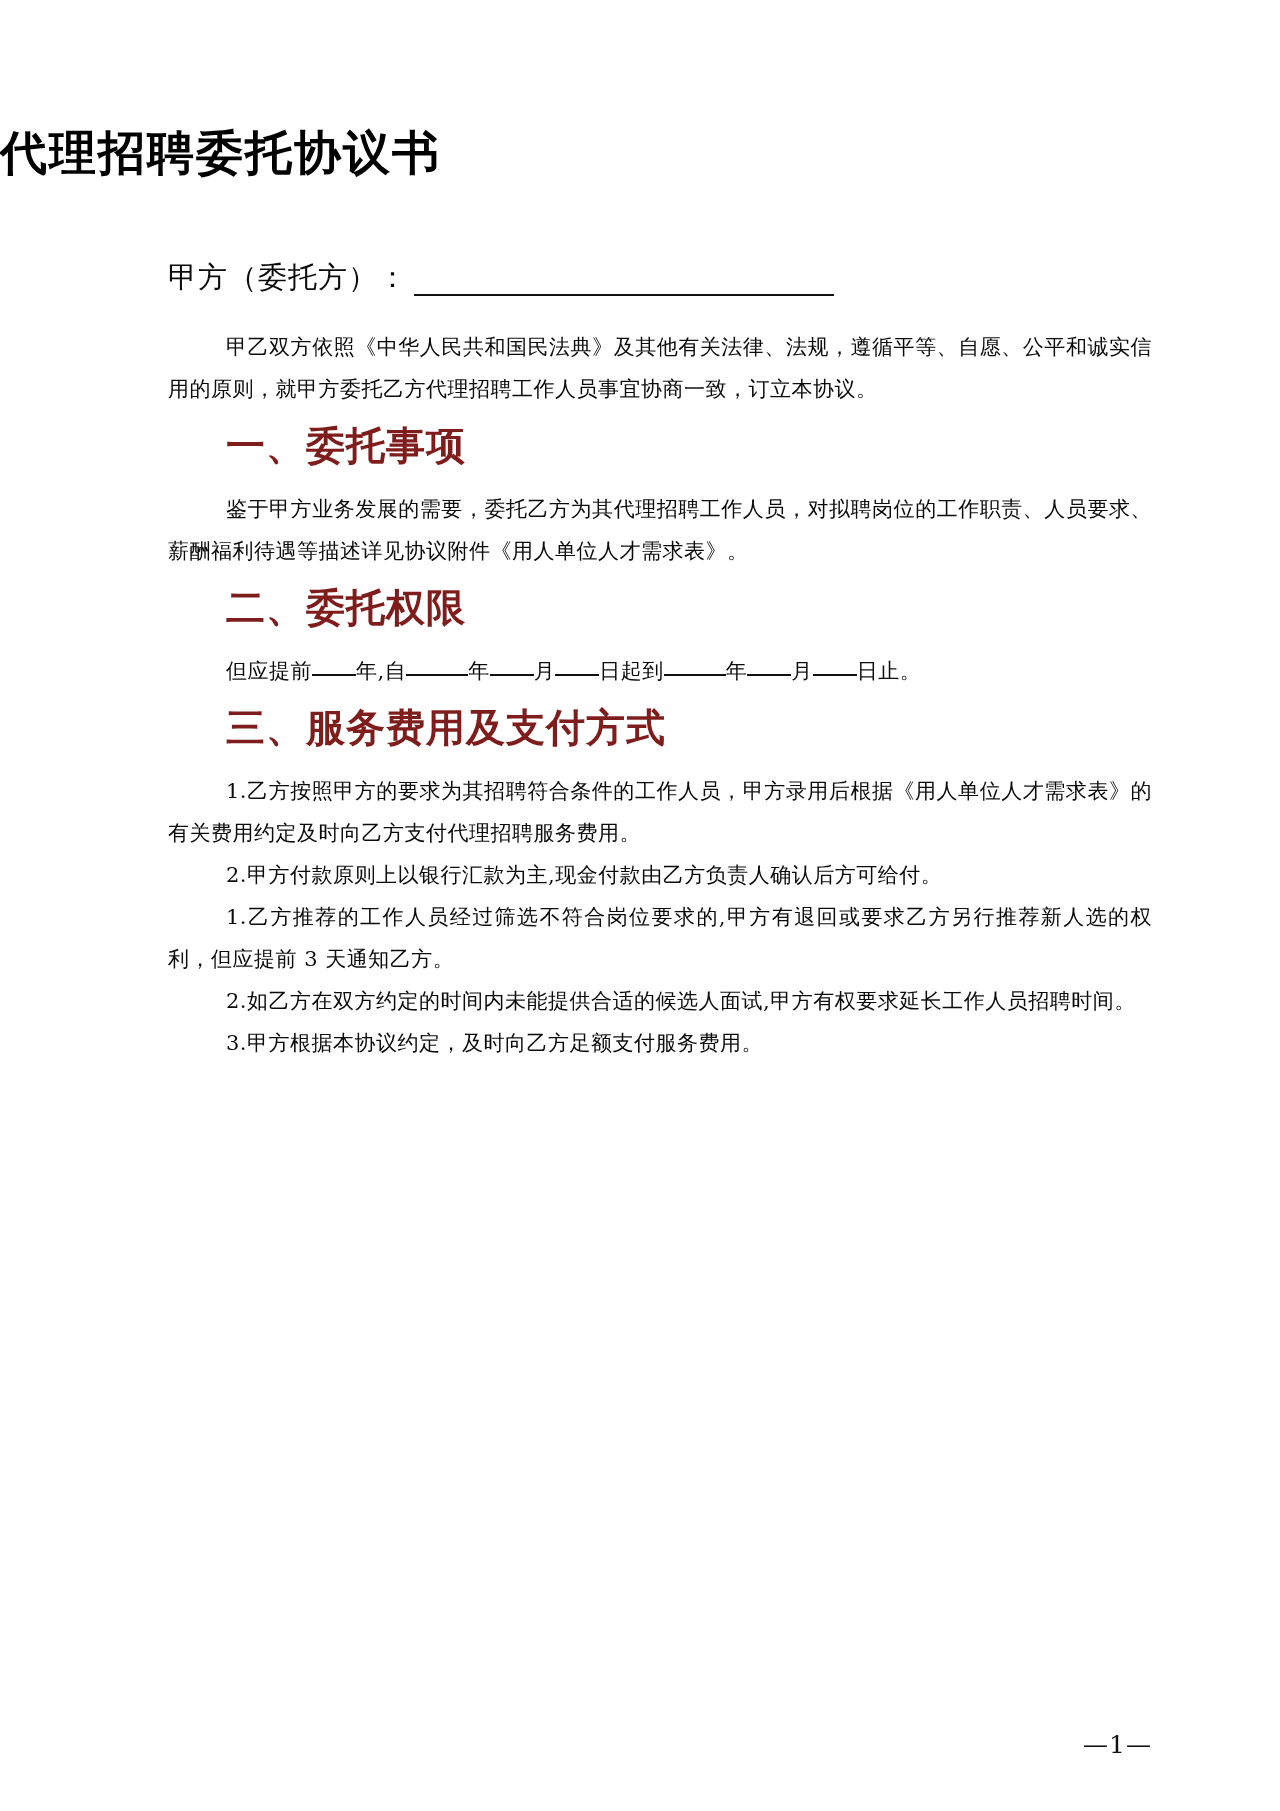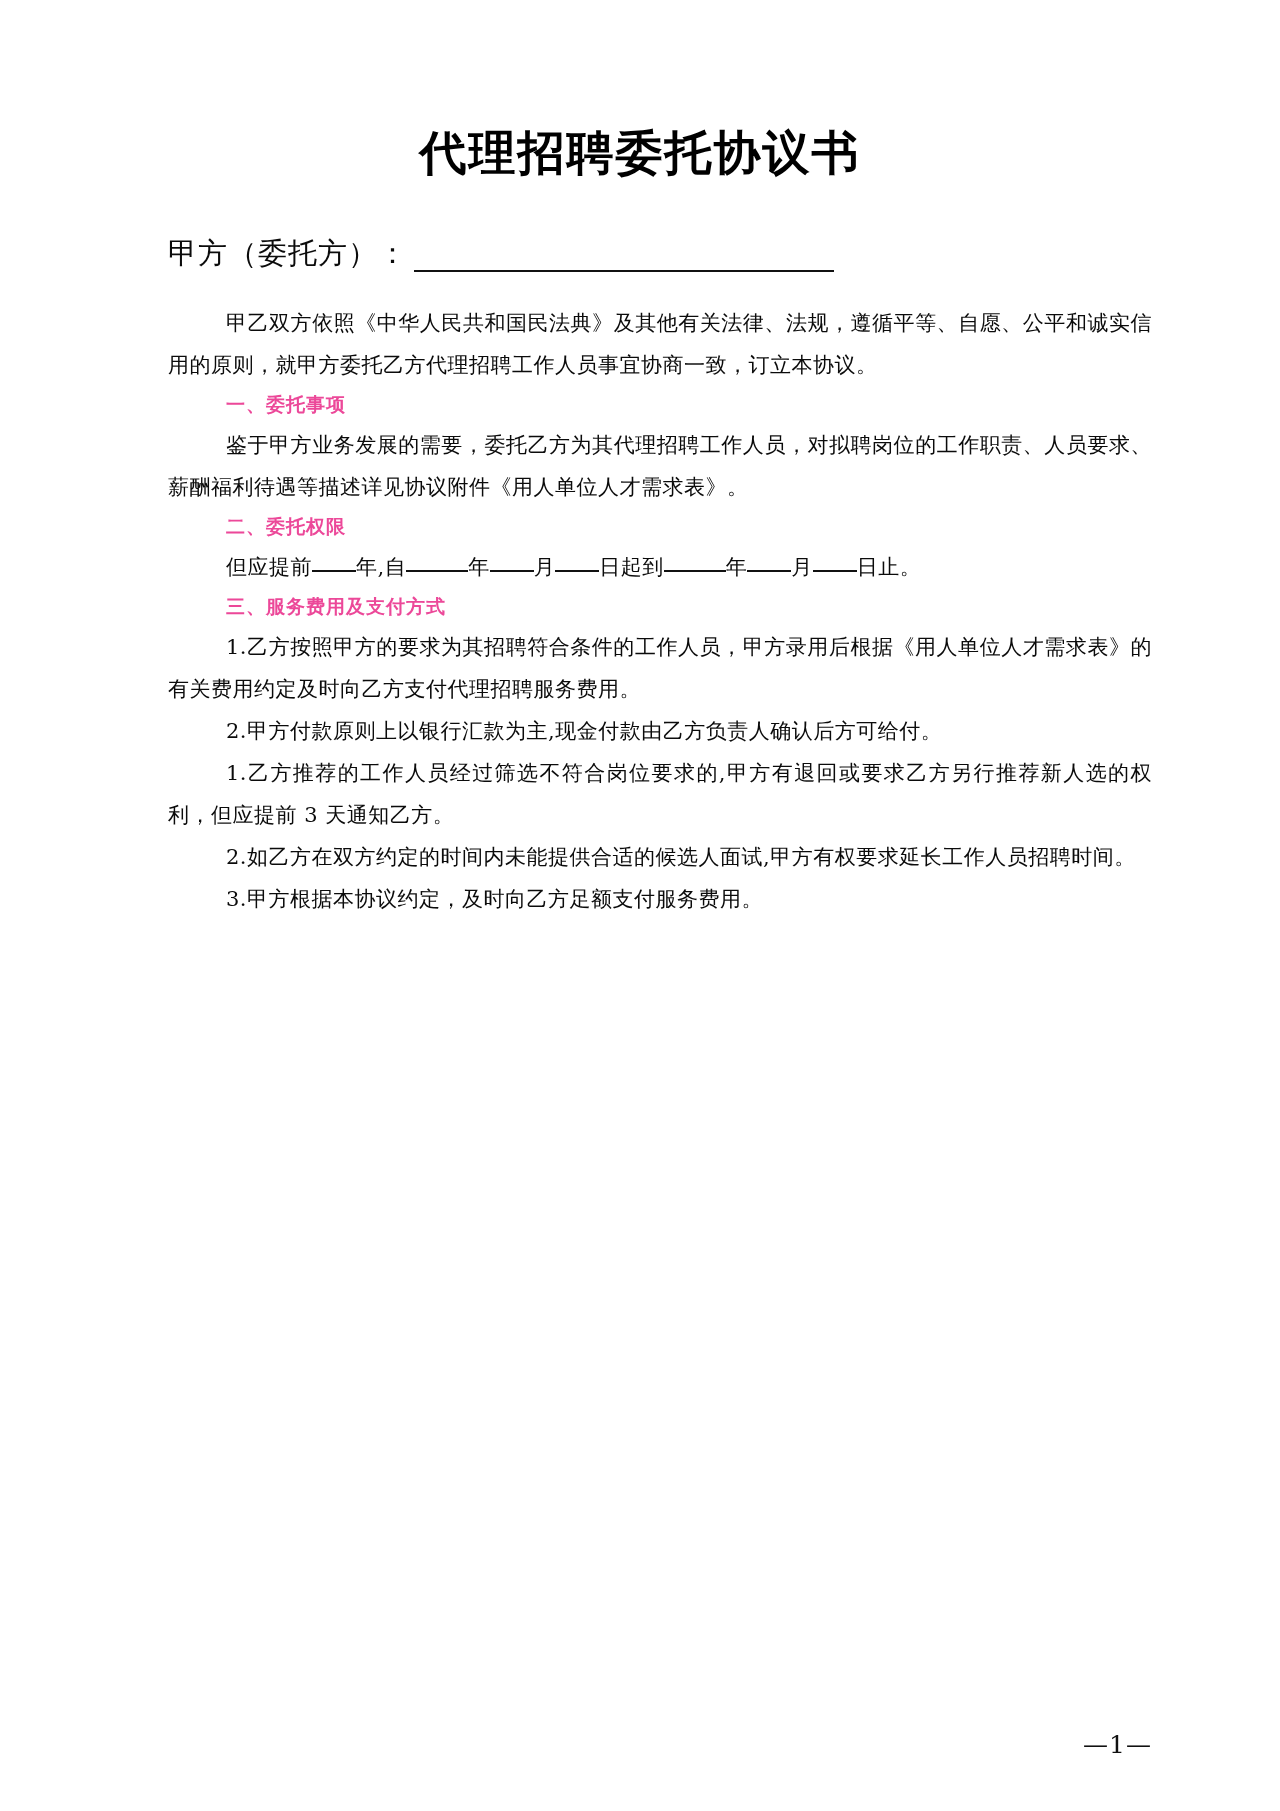--- a/index.html
+++ b/index.html
@@ -17,32 +17,32 @@
   }
   .page {
     position: relative;
     width: 1280px;
     height: 1811px;
     background: #ffffff;
     box-sizing: border-box;
     padding: 0;
   }
   .doc-title {
-    text-align: center;
+    text-align: left;
     font-family: "DejaVu Sans", "Liberation Sans", sans-serif;
     font-weight: bold;
     font-size: 47px;
     letter-spacing: 2px;
     margin: 0;
     padding-top: 124px;
     line-height: 1.25;
     color: #000000;
   }
   .party-block {
-    margin-top: 56px;
+    margin-top: 80px;
     padding-left: 168px;
     padding-right: 57px;
   }
   .party-line {
     display: flex;
     align-items: flex-end;
     font-size: 29px;
     line-height: 1.0;
     margin-bottom: 28px;
     letter-spacing: 1px;
@@ -67,28 +67,28 @@
     font-size: 21px;
     line-height: 2.0;
     margin: 0 0 0 0;
     text-align: justify;
     text-justify: inter-ideograph;
     text-indent: 58px;
     letter-spacing: 0.5px;
     font-family: "DejaVu Serif", "Liberation Serif", serif;
   }
   h2.section {
-    font-family: Liberation Serif, serif;
+    font-family: Liberation Mono, monospace;
     font-weight: bold;
-    font-size: 19px;
+    font-size: 39px;
     line-height: 2.0;
     margin: 0;
     text-indent: 58px;
     letter-spacing: 1px;
-    color: #ec4899;
+    color: #7f1d1d;
   }
   .blank-s { display:inline-block; width:44px; border-bottom:2px solid #111; vertical-align: 2px; }
   .blank-m { display:inline-block; width:62px; border-bottom:2px solid #111; vertical-align: 2px; }
   .page-number {
     position: absolute;
     right: 128px;
     bottom: 52px;
     font-size: 25px;
     font-family: "DejaVu Serif", "Liberation Serif", serif;
     letter-spacing: 1px;

